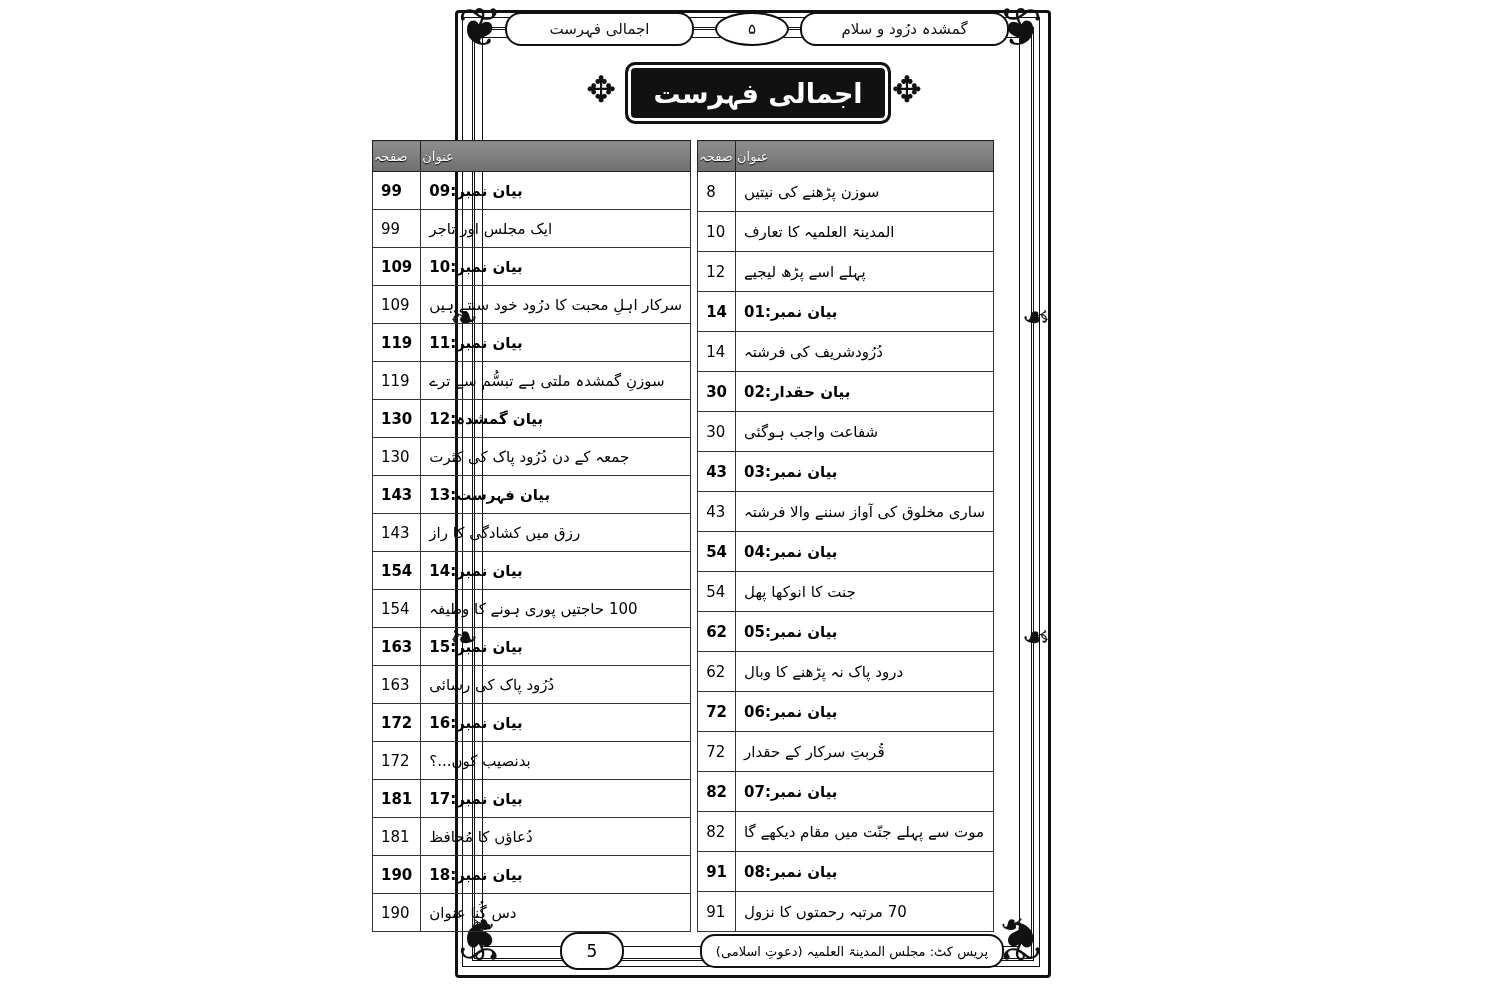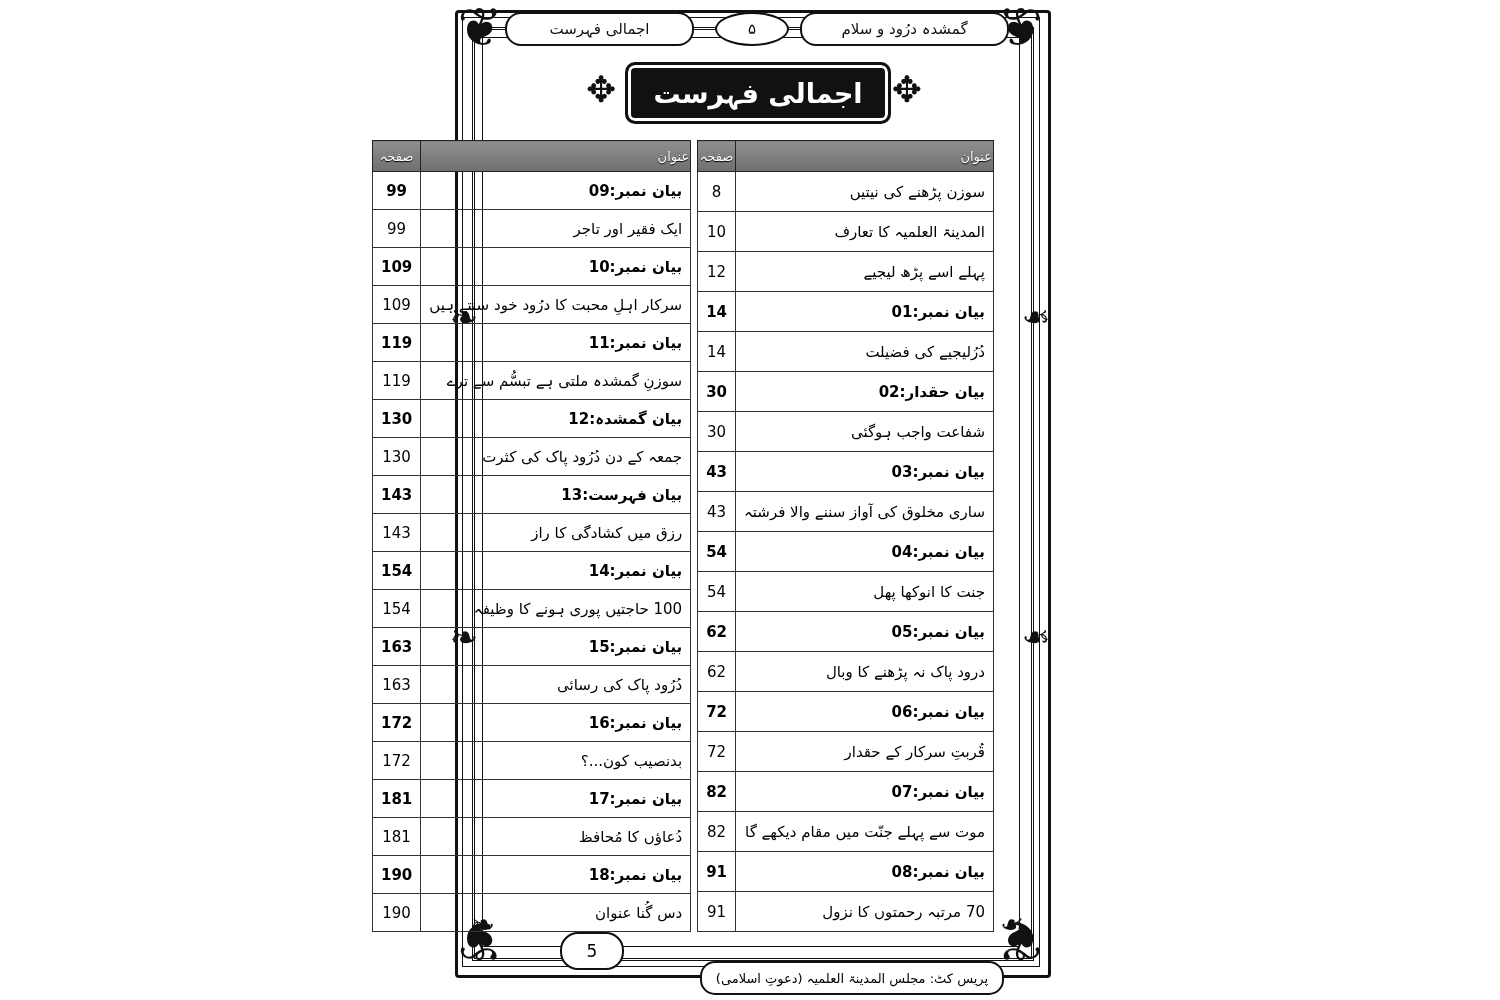--- a/index.html
+++ b/index.html
@@ -89,33 +89,33 @@
     color:#fff;border:1px solid #222;
     height:28px;font-size:13px;font-weight:normal;
     text-shadow:0 1px 1px #000;
   }
   table.toc td{
     border:1px solid #333;
     height:37px;font-size:15px;color:#000;
     padding:0 8px;
     white-space:nowrap;overflow:hidden;
   }
-  .col-page{width:48px;text-align:center;font-size:14px;direction:ltr;margin-top:32px;}
-  .col-title{width:190px;text-align:right;}
+  .col-page{width:48px;text-align:left;font-size:14px;direction:ltr;margin-top:32px;}
+  .col-title{width:190px;text-align:left;}
   .bold-row td{font-weight:bold;}
   .bold-row .col-title{font-weight:bold;}
   
   .foot-badge{
     position:absolute;left:560px;top:932px;width:60px;height:34px;
     border:2px solid #111;border-radius:18px;
     display:flex;align-items:center;justify-content:center;
     font-size:17px;background:#fff;
   }
   .foot-strip{
-    position:absolute;left:700px;top:961px;width:300px;height:30px;
+    position:absolute;left:700px;top:934px;width:300px;height:30px;
     border:2px solid #111;border-radius:15px;background:#fff;
     display:flex;align-items:center;justify-content:center;
     font-size:13px;direction:rtl;
   }
   .foot-orn{
     position:absolute;color:#111;font-size:30px;line-height:30px;
   }
 </style>
 </head>
 <body>
@@ -166,21 +166,21 @@
           </tr>
           <tr>
             <td class="col-title">پہلے اسے پڑھ لیجیے</td>
             <td class="col-page">12</td>
           </tr>
           <tr class="bold-row">
             <td class="col-title">بیان نمبر:01</td>
             <td class="col-page">14</td>
           </tr>
           <tr>
-            <td class="col-title">دُرُلیجیے کی فضیلت</td>
+            <td class="col-title">دُرُودشریف کی فرشتہ</td>
             <td class="col-page">14</td>
           </tr>
           <tr class="bold-row">
             <td class="col-title">بیان حقدار:02</td>
             <td class="col-page">30</td>
           </tr>
           <tr>
             <td class="col-title">شفاعت واجب ہوگئی</td>
             <td class="col-page">30</td>
           </tr>
@@ -241,21 +241,21 @@
           <th class="col-title">عنوان</th>
           <th class="col-page">صفحہ</th>
         </tr>
       </thead>
       <tbody>
           <tr class="bold-row">
             <td class="col-title">بیان نمبر:09</td>
             <td class="col-page">99</td>
           </tr>
           <tr>
-            <td class="col-title">ایک فقیر اور تاجر</td>
+            <td class="col-title">ایک مجلس اور تاجر</td>
             <td class="col-page">99</td>
           </tr>
           <tr class="bold-row">
             <td class="col-title">بیان نمبر:10</td>
             <td class="col-page">109</td>
           </tr>
           <tr>
             <td class="col-title">سرکار اہلِ محبت کا درُود خود سنتے ہیں</td>
             <td class="col-page">109</td>
           </tr>

